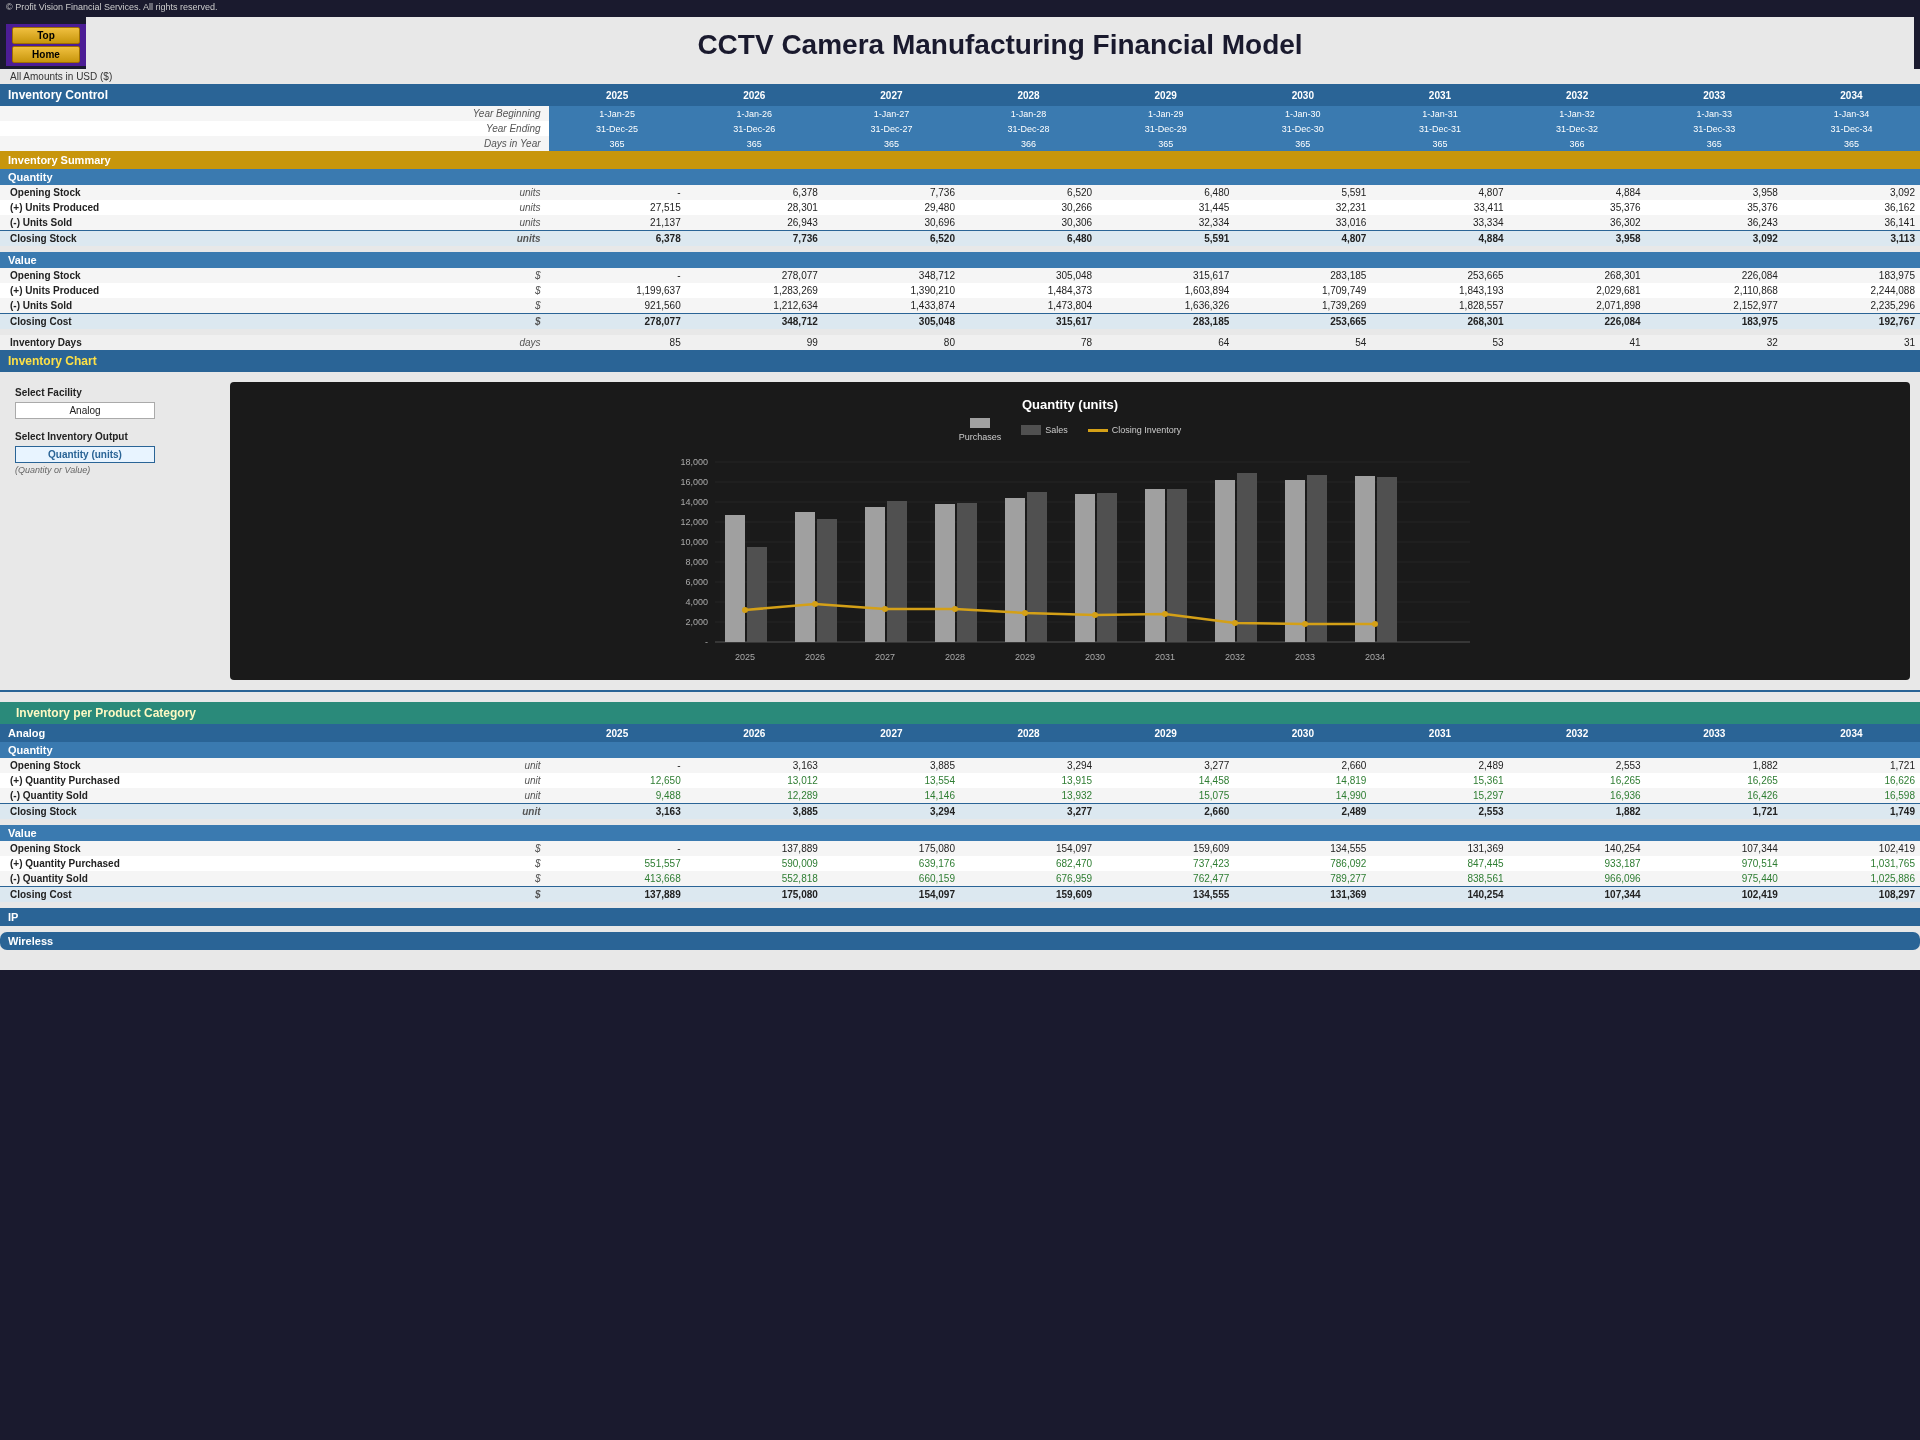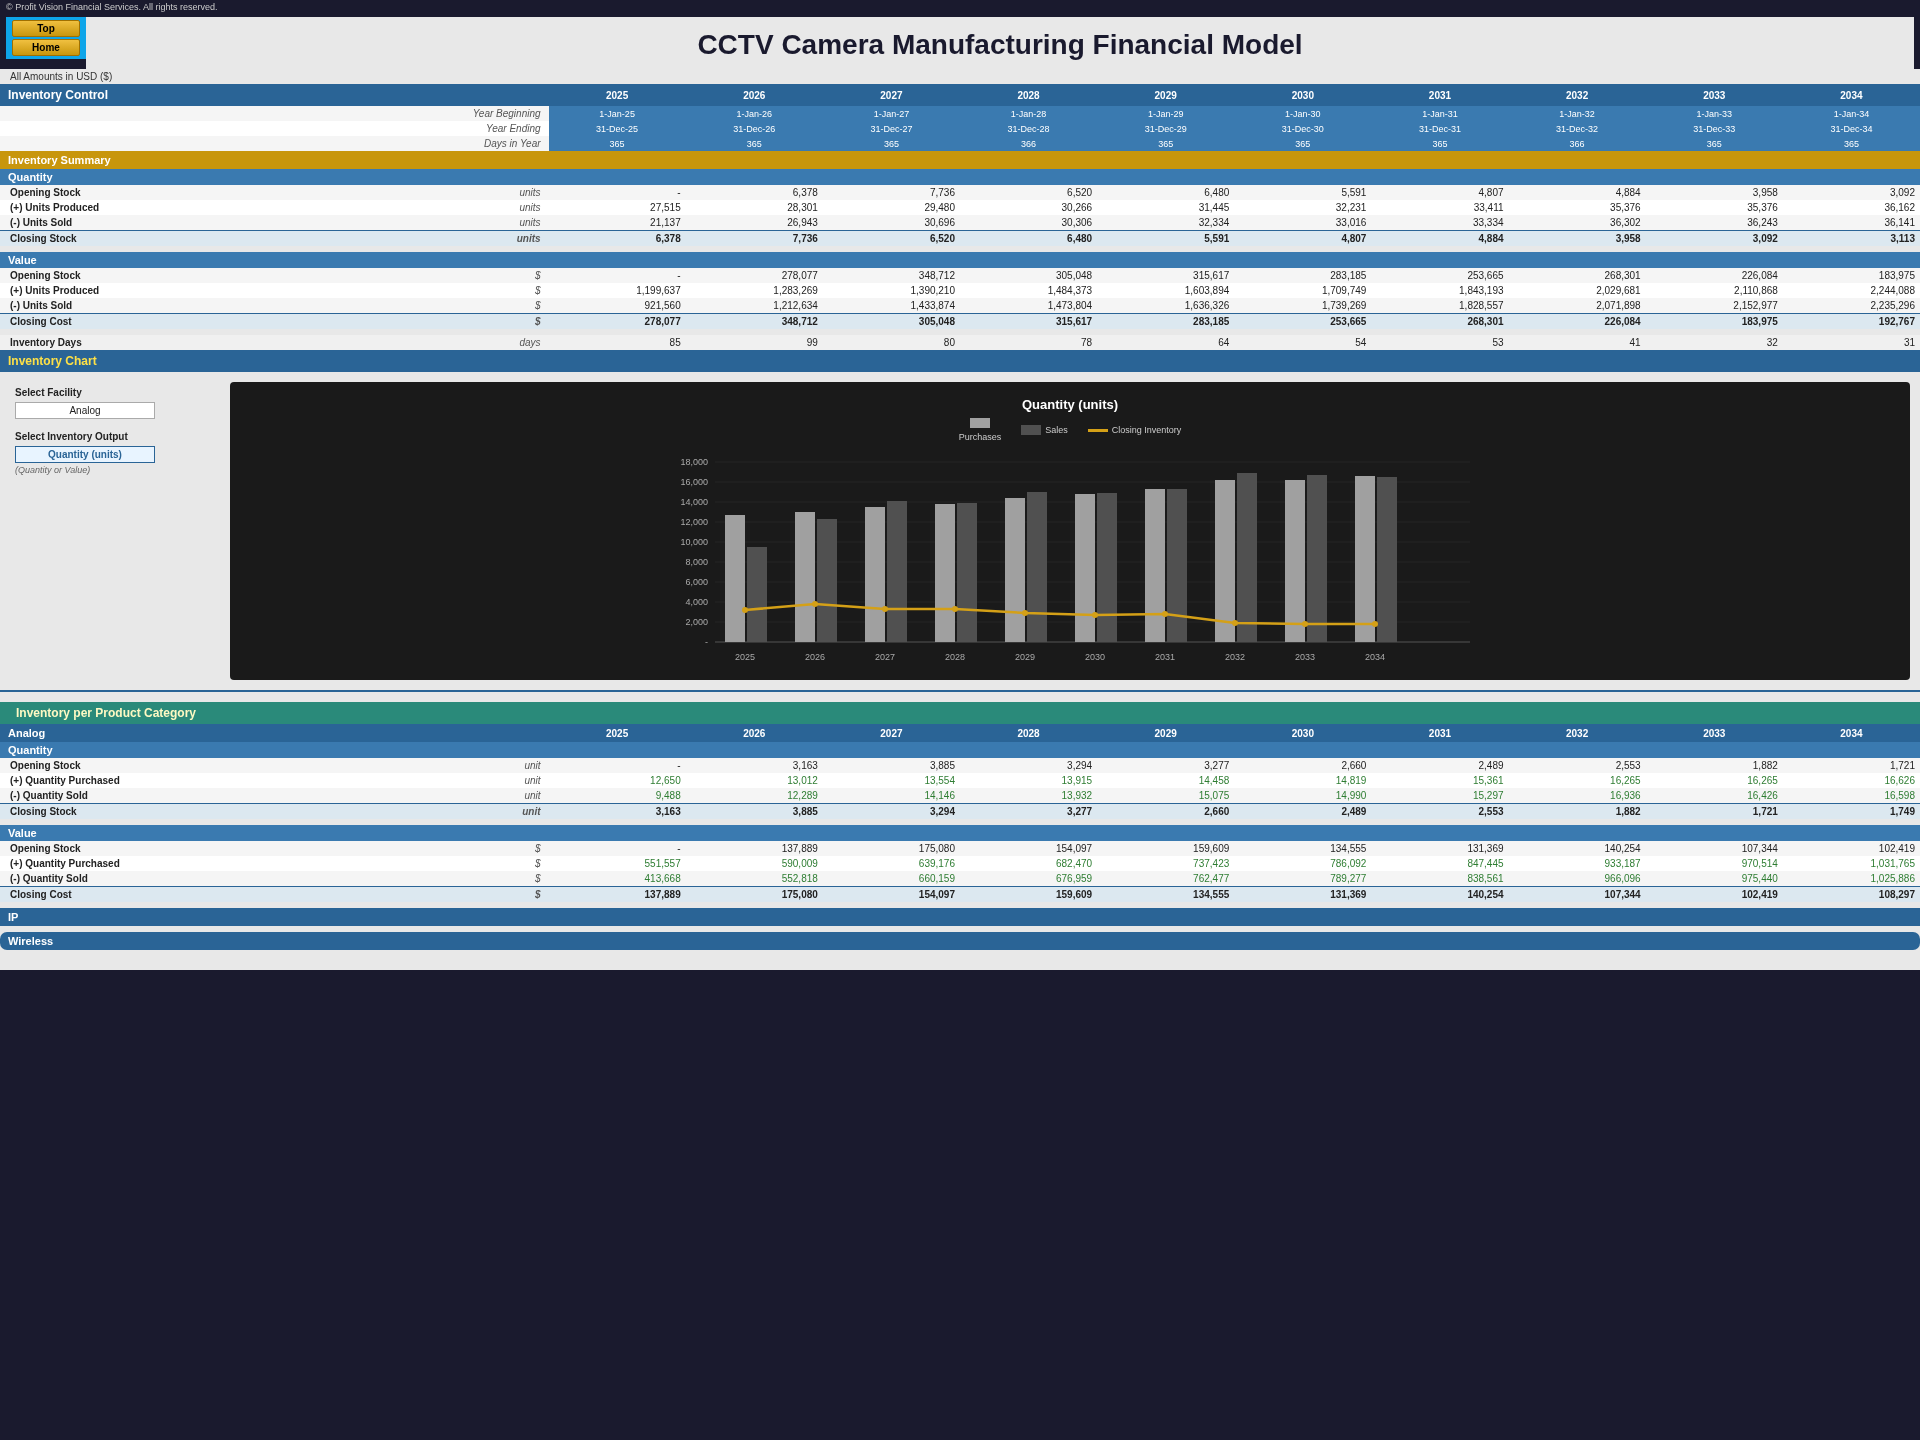--- a/index.html
+++ b/index.html
@@ -1,19 +1,19 @@
 <!DOCTYPE html>
 <html><head>
   <meta charset="utf-8">
   <style>
     * { box-sizing: border-box; margin: 0; padding: 0; }
     body { font-family: Arial, sans-serif; font-size: 11px; background: #1a1a2e; color: #222; }
     
     .top-bar { background: #1a1a2e; padding: 2px 6px; color: #ccc; font-size: 9px; }
-    .nav-buttons { background: #0ea5e9; padding: 3px 6px; display: flex; flex-direction: column; gap: 2px; width: 80px; }
+    .nav-buttons { background: #4c1d95; padding: 3px 6px; display: flex; flex-direction: column; gap: 2px; width: 80px; margin-top: 7px; }
     .nav-btn { background: linear-gradient(to bottom, #f0c040, #c8960c); border: 1px solid #a07000; color: #000; font-size: 10px; font-weight: bold; padding: 2px 10px; cursor: pointer; border-radius: 2px; text-align: center; }
     .page-title { text-align: center; font-size: 28px; font-weight: bold; color: #1a1a2e; background: #e8e8e8; padding: 12px 0 8px 0; }
     .currency-note { background: #e8e8e8; padding: 2px 10px; font-size: 10px; color: #333; }
     
     .main-content { background: #e8e8e8; }
     
     table { width: 100%; border-collapse: collapse; font-size: 10px; }
     th, td { padding: 2px 5px; border: none; }
     .col-label { width: 220px; text-align: right; font-style: italic; color: #555; padding-right: 8px; }
     .col-rowname { width: 160px; font-weight: bold; padding-left: 10px; }

